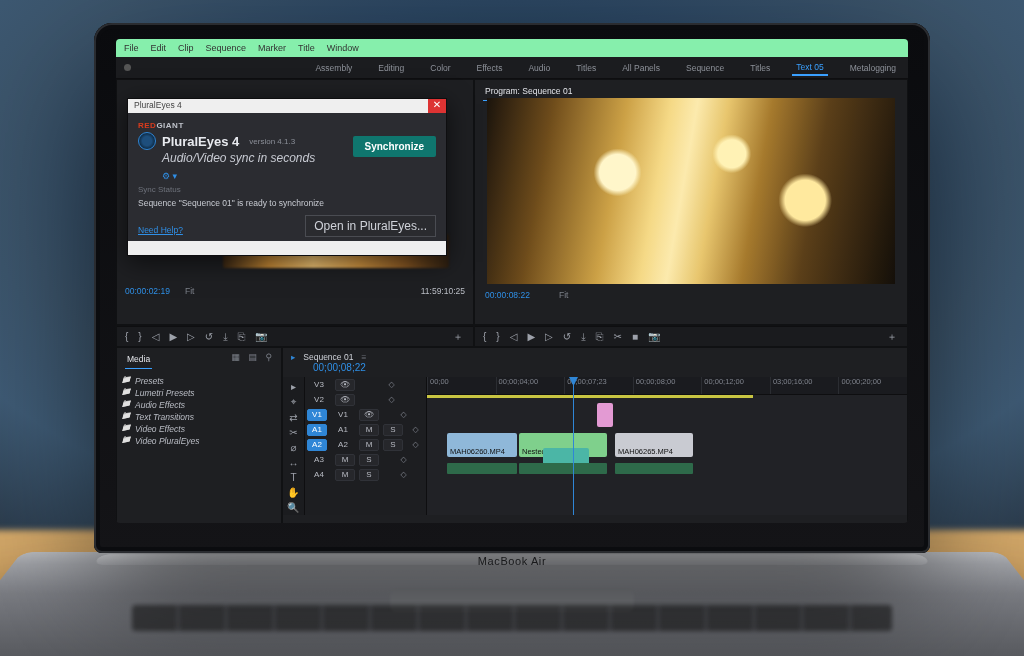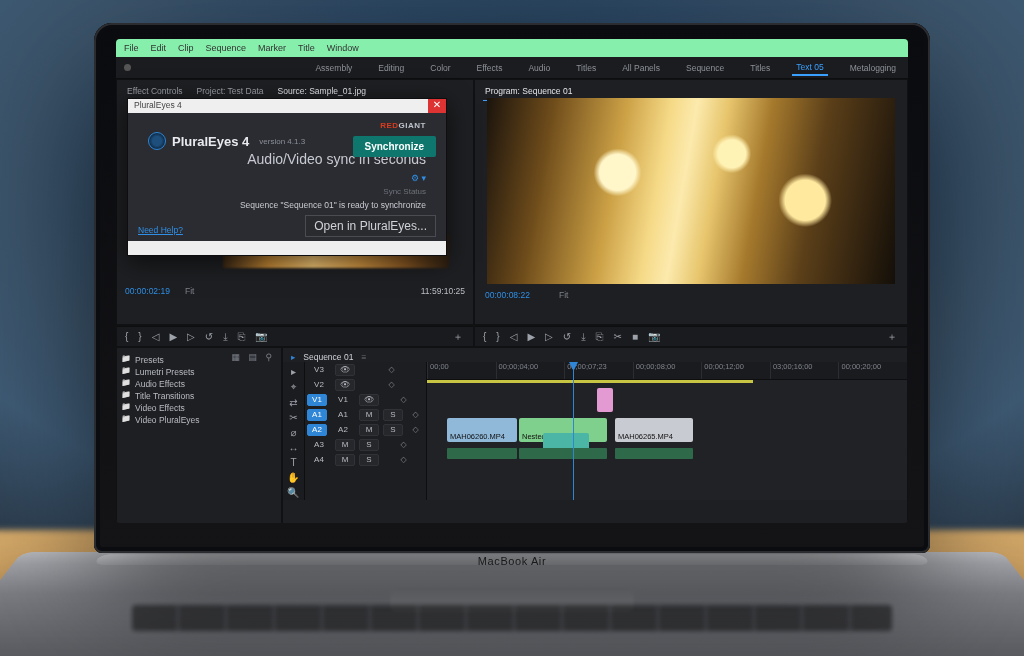--- a/index.html
+++ b/index.html
@@ -128,33 +128,33 @@
     position:absolute; left:10px; top:18px; width:320px; height:158px;
     background:#2b2c31; border:1px solid #0e0e10; box-shadow:0 6px 24px rgba(0,0,0,.6);
     z-index:5;
   }
   .modal .titlebar{height:14px; background:#efefef; position:relative;}
   .modal .titlebar .ttl{position:absolute; left:6px; top:1px; font-size:8.5px; color:#444;}
   .modal .titlebar .x{
     position:absolute; right:0; top:0; width:18px; height:14px; background:#d33;
     color:#fff; font-size:10px; line-height:12px; text-align:center;
   }
-  .modal .body{padding:8px 20px; position:relative; height:calc(100% - 28px);text-align:right;}
+  .modal .body{padding:8px 10px; position:relative; height:calc(100% - 28px);}
   .mbrand{font-size:8px; letter-spacing:.5px;}
   .mbrand .rg{color:#d93b1d; font-weight:700;}
   .mbrand .gi{color:#bfc3cb; font-weight:600;}
   .mtitle{display:flex; align-items:center; gap:6px; margin-top:2px;}
   .mlogo{
     width:18px;height:18px;border-radius:50%;
     border:1.5px solid #2f86d6;
     background: radial-gradient(circle,#1d4e7c 40%,#0e2b45 70%);
   }
   .mname{font-size:13px; font-weight:600; color:#e8eaef;}
   .mver{font-size:8px; color:#8b8f98; margin-left:4px;}
-  .mtag{font-size:14px; color:#c7cad2; margin-left:12px; margin-top:1px;}
+  .mtag{font-size:12px; color:#c7cad2; margin-left:24px; margin-top:1px;font-style:italic;}
   .sync-btn{
     position:absolute; right:10px; top:23px; padding:5px 12px;
     background:#0f766e; color:#fff; font-size:10px; font-weight:600;
     border-radius:2px;
   }
   .gear{margin:6px 0 4px 24px; font-size:9px; color:#2f8fe6;}
   .statlbl{font-size:8px; color:#6d717a; margin-left:0;}
   .statmsg{font-size:8.5px; color:#c9ccd3; margin-top:4px;}
   .helpln{position:absolute; left:10px; bottom:6px; color:#2f8fe6; font-size:8.5px; text-decoration:underline;margin-top:12px;}
   .openpe{position:absolute; right:10px; bottom:4px;
@@ -168,21 +168,21 @@
     font-size:10px; letter-spacing:2px;
   }
   .transport .grow{flex:1;}
   .transport span{cursor:default;}
 
   
   .lower{height:178px;}
   .lower .projects{flex:0 0 166px;}
   .lower .tlwrap{flex:1; position:relative;}
 
-  .projects ul{list-style:none; padding:6px 8px; font-size:8.5px; color:#b9bcc4;}
+  .projects ul{list-style:none; padding:6px 8px; font-size:8.5px; color:#b9bcc4;font-style:italic;}
   .projects li{padding:1px 0 1px 10px; position:relative;}
   .projects li::before{content:"📁"; position:absolute; left:-4px; top:0; font-size:8px; filter:grayscale(1);}
   .proj-icons{position:absolute; right:6px; top:4px; font-size:9px; color:#7c8089; letter-spacing:3px;}
 
   
   .tl-head{display:flex; align-items:center; gap:8px; padding:4px 8px 0 8px; font-size:8.5px;}
   .tl-head .seq{color:#cfd2d9;}
   .tl-head .de{color:#6d717a;}
   .tl-tc{color:#2f8fe6; font-size:10px; padding:0 8px 4px 30px;}
   .tl-body{display:flex; height:138px;}
@@ -257,25 +257,20 @@
       <span class="ws">All Panels</span>
       <span class="ws">Sequence</span>
       <span class="ws">Titles</span>
       <span class="ws active">Text 05</span>
       <span class="ws">Metalogging</span>
     </div>
 
     <div class="row upper">
 
       <div class="panel left">
-        <div class="panel-tabs">
-          <span class="tab">Effect Controls</span>
-          <span class="tab">Project: Test Data</span>
-          <span class="tab active">Source: Sample_01.jpg</span>
-        </div>
 
         <div class="modal">
           <div class="titlebar">
             <span class="ttl">PluralEyes 4</span>
             <div class="x">✕</div>
           </div>
           <div class="body">
             <div class="mbrand">
               <span class="rg">RED</span><span class="gi">GIANT</span>
             </div>
@@ -341,37 +336,41 @@
           <span>■</span>
           <span>📷</span>
           <span class="grow"></span>
           <span>＋</span>
         </div>
       </div>
     </div>
 
     <div class="row lower">
       <div class="panel projects">
+        <div class="panel-tabs">
+          <span class="tab active">Media</span>
+        </div>
         <span class="proj-icons">▦ ▤ ⚲</span>
         <ul>
           <li>Presets</li>
           <li>Lumetri Presets</li>
           <li>Audio Effects</li>
-          <li>Title Transitions</li>
+          <li>Text Transitions</li>
           <li>Video Effects</li>
           <li>Video PluralEyes</li>
         </ul>
       </div>
 
       <div class="panel tlwrap">
         <div class="tl-head">
           <span style="color:#2f86d6">▸</span>
           <span class="seq">Sequence 01</span>
           <span class="de">≡</span>
         </div>
+        <div class="tl-tc">00;00;08;22</div>
 
         <div class="tl-body">
           <div class="tl-tools">
             <span>▸</span>
             <span>⌖</span>
             <span>⇄</span>
             <span>✂</span>
             <span>⌀</span>
             <span>↔</span>
             <span>T</span>

